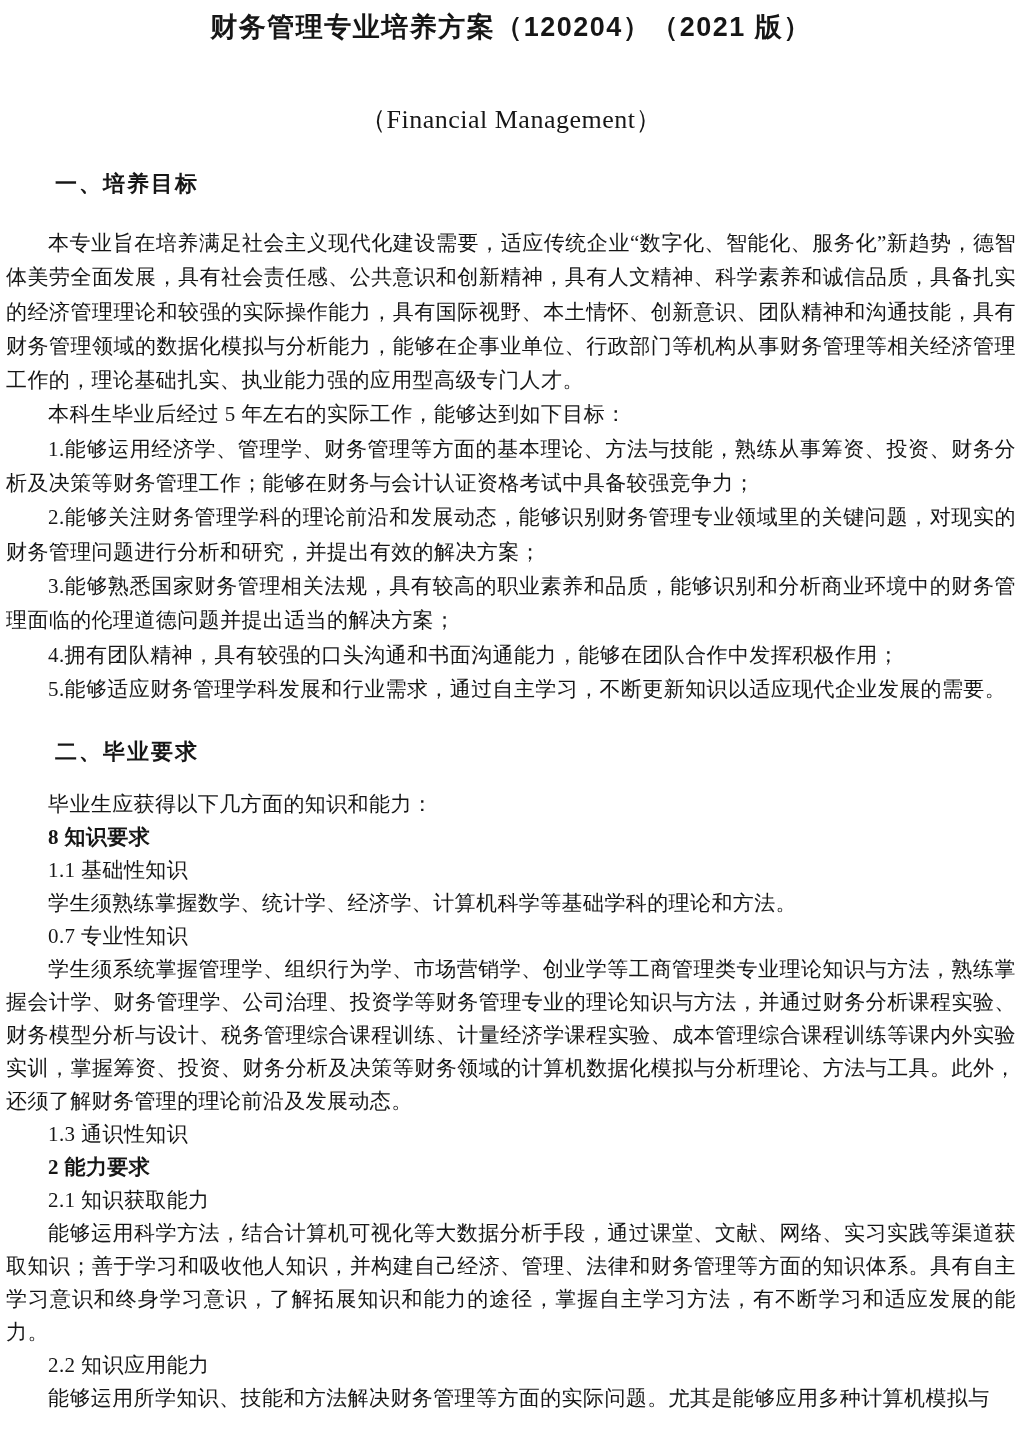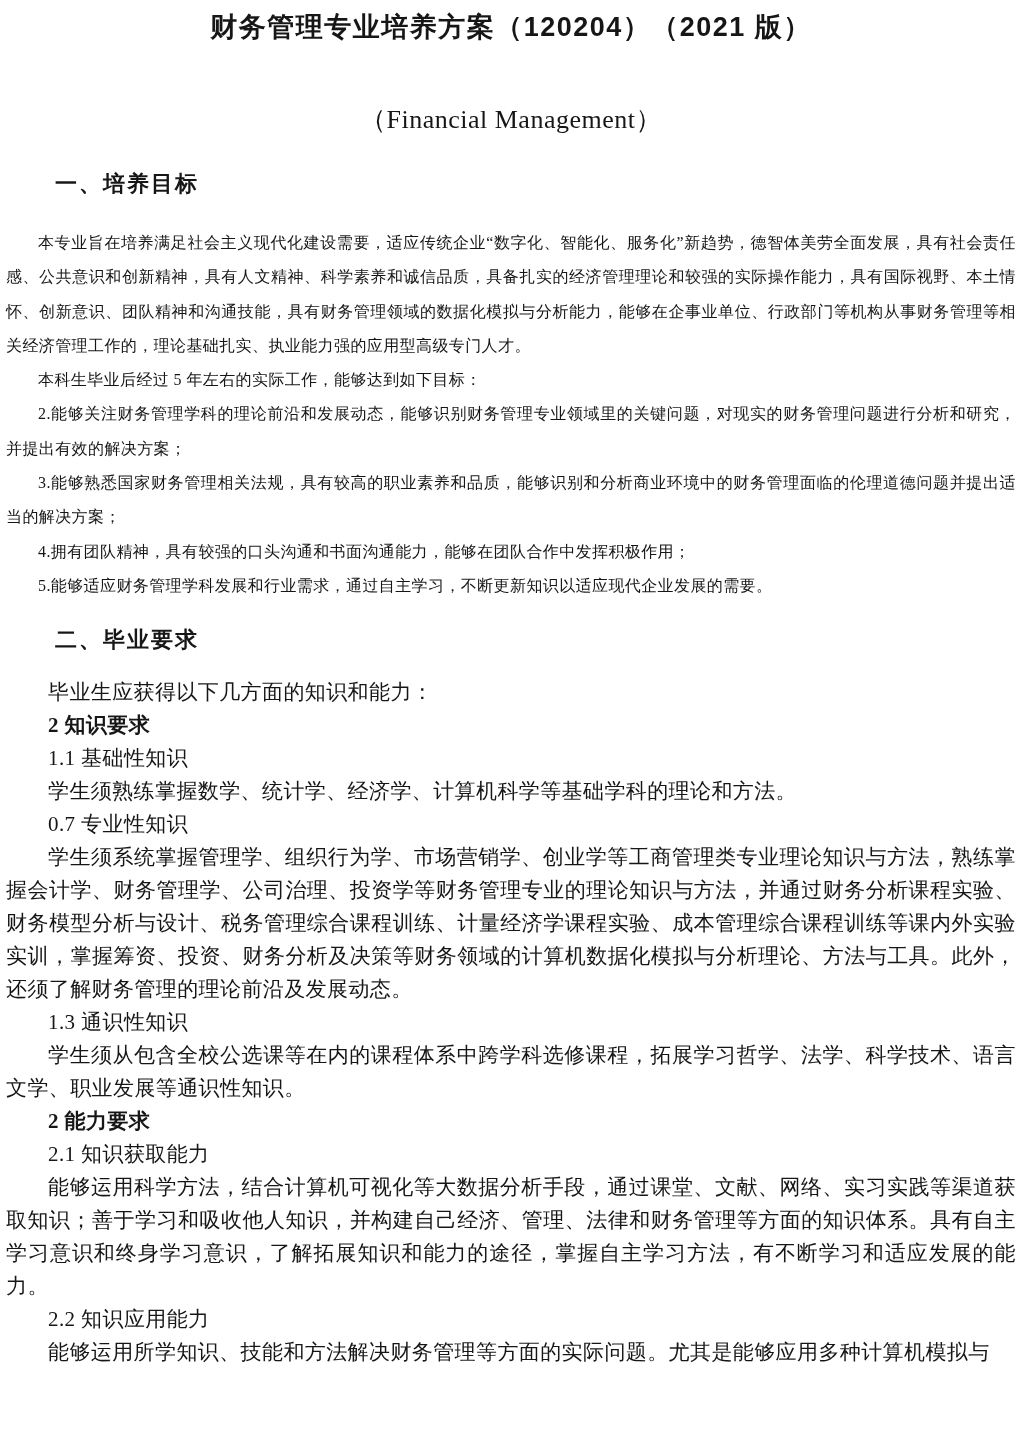--- a/index.html
+++ b/index.html
@@ -38,24 +38,24 @@
   }
   .h2 {
     margin: 37px 0 0 0;
     padding-left: 49px;
     font-family: "Liberation Sans", "DejaVu Sans", sans-serif;
     font-size: 22px;
     font-weight: 700;
     letter-spacing: 2px;
     line-height: 25px;
   }
-  .h2.second { margin-top: 24px; }
+  .h2.second { margin-top: 33px; }
   .body1 {
     margin-top: 30px;
-    font-size: 16px;
+    font-size: 21px;
     line-height: 34.3px;
   }
   .body2 {
     margin-top: 24px;
     font-size: 21px;
     line-height: 33px;
   }
   p.para {
     margin: 0;
     text-align: justify;
@@ -72,41 +72,41 @@
 
   <h1 class="doc-title">财务管理专业培养方案（120204）（2021 版）</h1>
 
   <div class="doc-subtitle">（Financial Management）</div>
 
   <h2 class="h2">一、培养目标</h2>
 
   <div class="body1">
     <p class="para">本专业旨在培养满足社会主义现代化建设需要，适应传统企业“数字化、智能化、服务化”新趋势，德智体美劳全面发展，具有社会责任感、公共意识和创新精神，具有人文精神、科学素养和诚信品质，具备扎实的经济管理理论和较强的实际操作能力，具有国际视野、本土情怀、创新意识、团队精神和沟通技能，具有财务管理领域的数据化模拟与分析能力，能够在企事业单位、行政部门等机构从事财务管理等相关经济管理工作的，理论基础扎实、执业能力强的应用型高级专门人才。</p>
     <p class="para">本科生毕业后经过 5 年左右的实际工作，能够达到如下目标：</p>
+    <p class="para">1.能够运用经济学、管理学、财务管理等方面的基本理论、方法与技能，熟练从事筹资、投资、财务分析及决策等财务管理工作；能够在财务与会计认证资格考试中具备较强竞争力；</p>
     <p class="para">2.能够关注财务管理学科的理论前沿和发展动态，能够识别财务管理专业领域里的关键问题，对现实的财务管理问题进行分析和研究，并提出有效的解决方案；</p>
     <p class="para">3.能够熟悉国家财务管理相关法规，具有较高的职业素养和品质，能够识别和分析商业环境中的财务管理面临的伦理道德问题并提出适当的解决方案；</p>
     <p class="para">4.拥有团队精神，具有较强的口头沟通和书面沟通能力，能够在团队合作中发挥积极作用；</p>
     <p class="para">5.能够适应财务管理学科发展和行业需求，通过自主学习，不断更新知识以适应现代企业发展的需要。</p>
   </div>
 
   <h2 class="h2 second">二、毕业要求</h2>
 
   <div class="body2">
     <p class="para">毕业生应获得以下几方面的知识和能力：</p>
 
-    <p class="para bold">2 知识要求</p>
+    <p class="para bold">8 知识要求</p>
 
     <p class="para">1.1 基础性知识</p>
     <p class="para">学生须熟练掌握数学、统计学、经济学、计算机科学等基础学科的理论和方法。</p>
 
     <p class="para">0.7 专业性知识</p>
     <p class="para">学生须系统掌握管理学、组织行为学、市场营销学、创业学等工商管理类专业理论知识与方法，熟练掌握会计学、财务管理学、公司治理、投资学等财务管理专业的理论知识与方法，并通过财务分析课程实验、财务模型分析与设计、税务管理综合课程训练、计量经济学课程实验、成本管理综合课程训练等课内外实验实训，掌握筹资、投资、财务分析及决策等财务领域的计算机数据化模拟与分析理论、方法与工具。此外，还须了解财务管理的理论前沿及发展动态。</p>
 
     <p class="para">1.3 通识性知识</p>
-    <p class="para">学生须从包含全校公选课等在内的课程体系中跨学科选修课程，拓展学习哲学、法学、科学技术、语言文学、职业发展等通识性知识。</p>
 
     <p class="para bold">2 能力要求</p>
 
     <p class="para">2.1 知识获取能力</p>
     <p class="para">能够运用科学方法，结合计算机可视化等大数据分析手段，通过课堂、文献、网络、实习实践等渠道获取知识；善于学习和吸收他人知识，并构建自己经济、管理、法律和财务管理等方面的知识体系。具有自主学习意识和终身学习意识，了解拓展知识和能力的途径，掌握自主学习方法，有不断学习和适应发展的能力。</p>
 
     <p class="para">2.2 知识应用能力</p>
     <p class="para">能够运用所学知识、技能和方法解决财务管理等方面的实际问题。尤其是能够应用多种计算机模拟与</p>
   </div>
 

